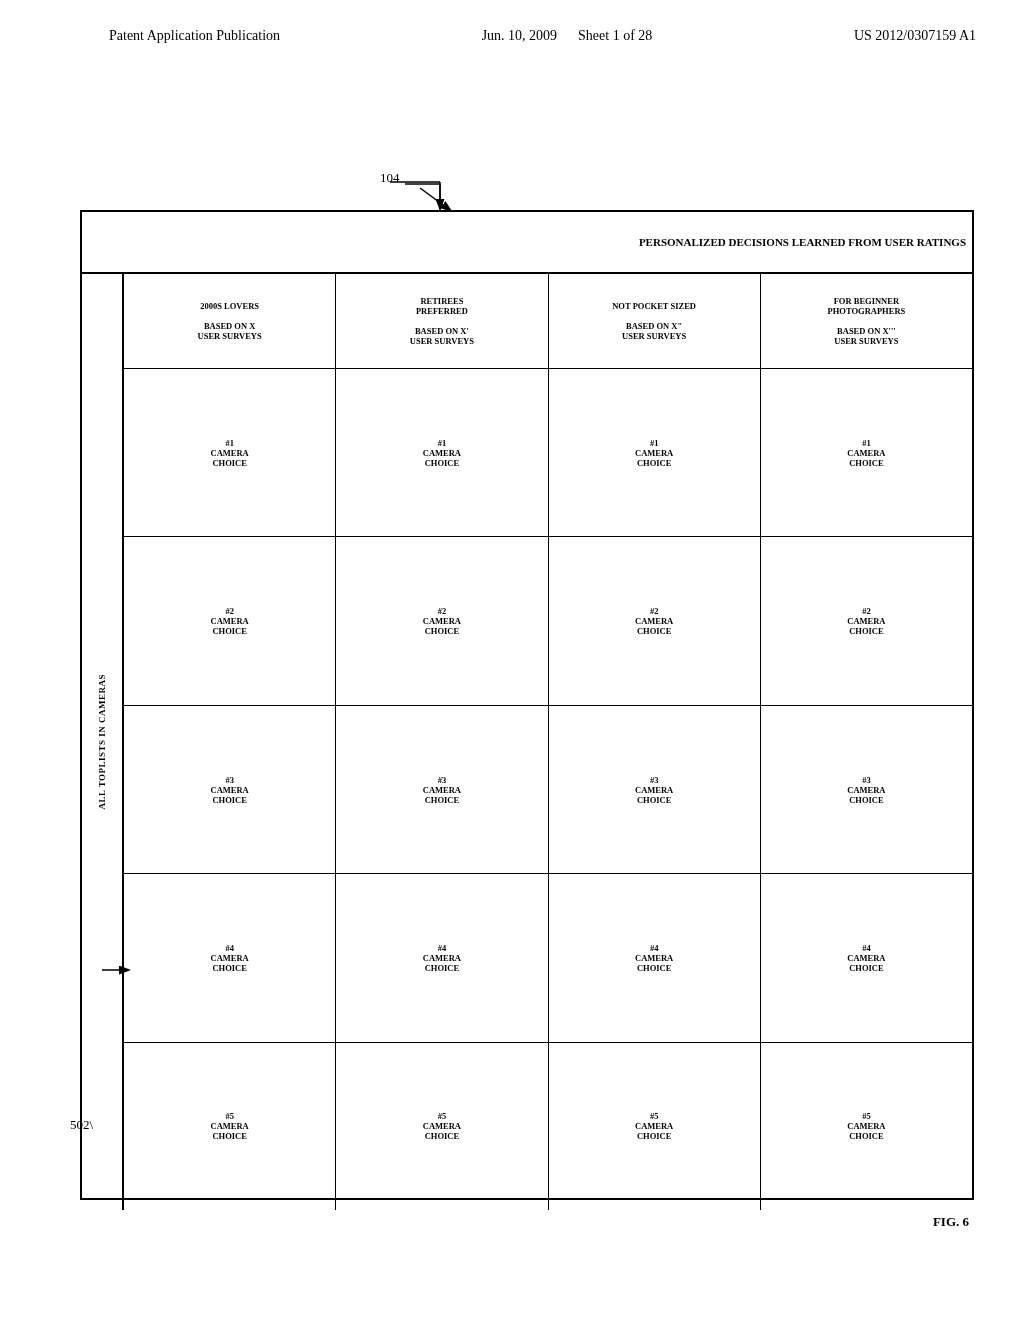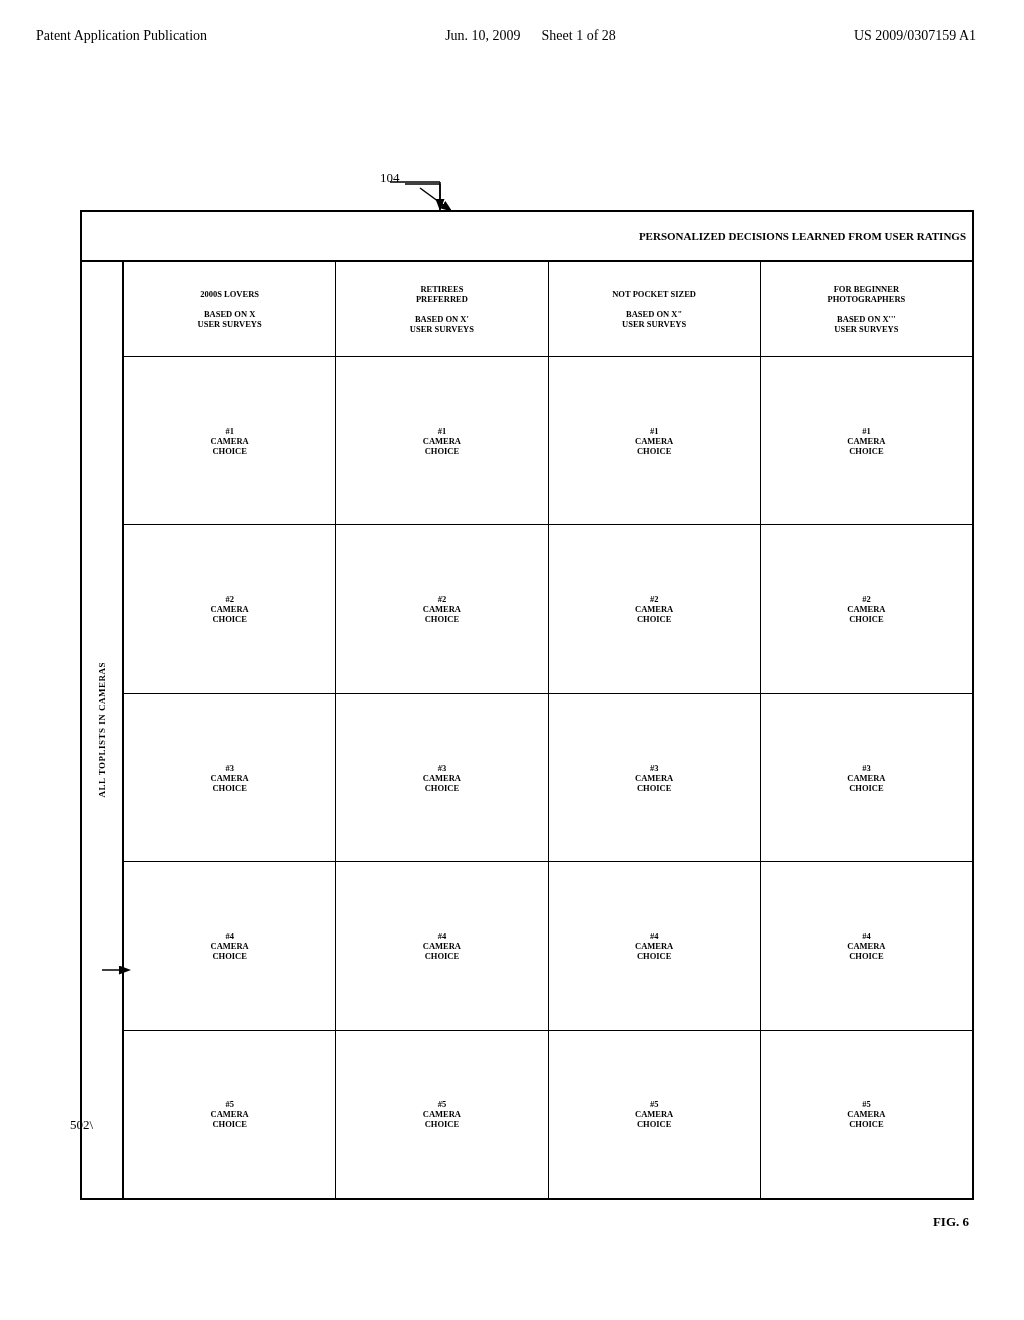--- a/index.html
+++ b/index.html
@@ -10,22 +10,23 @@
       font-family: 'Times New Roman', Times, serif;
       position: relative;
       overflow: hidden;
     }
 
     
     .page-header {
       display: flex;
       justify-content: space-between;
       align-items: flex-start;
-      padding: 28px 48px 0 36px;
+      padding: 28px 48px 0 76px;
       font-size: 14px;
+      margin-left: 33px;
     }
 
     
     .diagram-area {
       position: absolute;
       top: 140px;
       left: 60px;
       right: 40px;
       bottom: 80px;
     }
@@ -39,21 +40,21 @@
 </head>
 <body>
 
 <div class="page-header">
   <span>Patent Application Publication</span>
   <div style="text-align:center;">
     <span>Jun. 10, 2009</span>
     &nbsp;&nbsp;&nbsp;&nbsp;
     <span>Sheet 1 of 28</span>
   </div>
-  <span>US 2009/0307159 A1</span>
+  <span>US 2012/0307159 A1</span>
 </div>
 
 <div class="diagram-area">
 
   <div class="ref-label" style="top: 30px; left: 320px; font-size:13px;">
     <span>104</span>
   </div>
 
   <svg style="position:absolute; top:0; left:0; width:100%; height:100%; overflow:visible; pointer-events:none;">
 
@@ -64,21 +65,21 @@
         <path d="M0,0 L0,6 L8,3 z" fill="#000"></path>
       </marker>
     </defs>
 
     <line x1="345" y1="44" x2="380" y2="44" stroke="#000" stroke-width="1.5"></line>
     <line x1="380" y1="44" x2="380" y2="72" stroke="#000" stroke-width="1.5"></line>
   </svg>
 
   <div style="position:absolute; top:70px; left:20px; right:10px; bottom:40px; border:2px solid #000;">
 
-    <div style="border-bottom:2px solid #000; padding:6px; text-align:center; font-size:11px; font-weight:bold; display:flex; align-items:center; justify-content:flex-end; gap:40px; height:50px;">
+    <div style="border-bottom:2px solid #000; padding:6px; text-align:center; font-size:11px; font-weight:bold; display:flex; align-items:center; justify-content:flex-end; gap:40px; height:62px;">
       <span style="font-size:11px; font-weight:bold; text-align:center;">PERSONALIZED DECISIONS LEARNED FROM USER RATINGS</span>
     </div>
 
     <div style="display:flex; height:calc(100% - 50px);">
 
       <div style="width:42px; border-right:2px solid #000; display:flex; align-items:center; justify-content:center;">
         <span style="writing-mode:vertical-rl; transform:rotate(180deg); font-size:9px; font-weight:bold; text-align:center; letter-spacing:0.5px;">ALL TOPLISTS IN CAMERAS</span>
       </div>
 
       <div style="flex:1; display:flex;">

